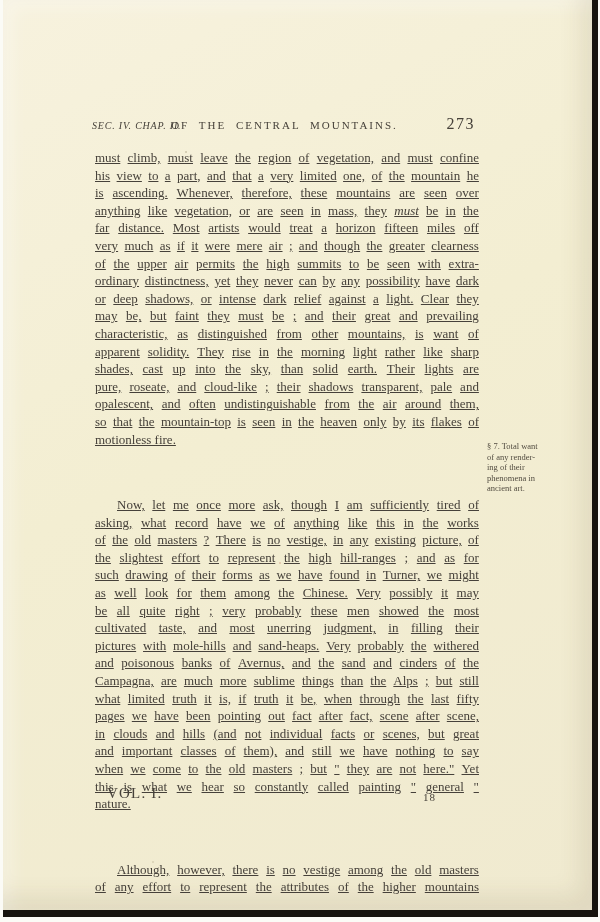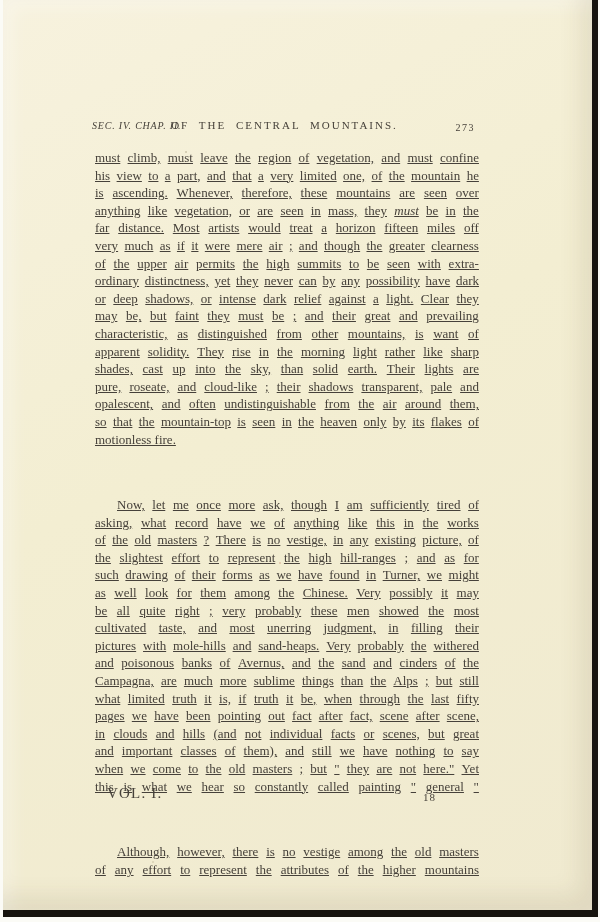--- a/index.html
+++ b/index.html
@@ -42,21 +42,21 @@
   .header-section {
     position: absolute; left: 0; bottom: 0;
     font-size: 10px; letter-spacing: 0.8px; font-style: italic;
   }
   .header-title {
     position: absolute; left: 50%; bottom: 0; transform: translateX(-50%);
     font-size: 11px; letter-spacing: 2px; word-spacing: 5px; white-space: nowrap; margin-top: 9px;
   }
   .header-pagenum {
     position: absolute; right: 2px; bottom: -2px;
-    font-size: 10px; letter-spacing: 1.5px;
+    font-size: 16px; letter-spacing: 1.5px;
   }
   
   .body-text {
     position: absolute;
     left: 92px; top: 149px; width: 384px;
     font-size: 13px;
     text-decoration: underline;
   }
   .line {
     height: 17.6px; line-height: 17.6px;
@@ -550,20 +550,21 @@
           <span>we</span>
           <span>hear</span>
           <span>so</span>
           <span>constantly</span>
           <span>called</span>
           <span>painting</span>
           <span>"</span>
           <span>general</span>
           <span>"</span>
         </div>
+        <div class="line"><span>nature.</span></div>
         <div class="line indent just">
           <span>Although,</span>
           <span>however,</span>
           <span>there</span>
           <span>is</span>
           <span>no</span>
           <span>vestige</span>
           <span>among</span>
           <span>the</span>
           <span>old</span>
@@ -577,18 +578,25 @@
           <span>represent</span>
           <span>the</span>
           <span>attributes</span>
           <span>of</span>
           <span>the</span>
           <span>higher</span>
           <span>mountains</span>
         </div>
       </div>
 
+    <div class="margin-note n1">
+        <div>§ 7. Total want</div>
+        <div>of any render-</div>
+        <div>ing of their</div>
+        <div>phenomena in</div>
+        <div>ancient art.</div>
+      </div>
 
     <span class="footer-volume">VOL. I.</span>
     <span class="footer-signature">18</span>
 
   </div>
 </div>
 
 </body></html>

